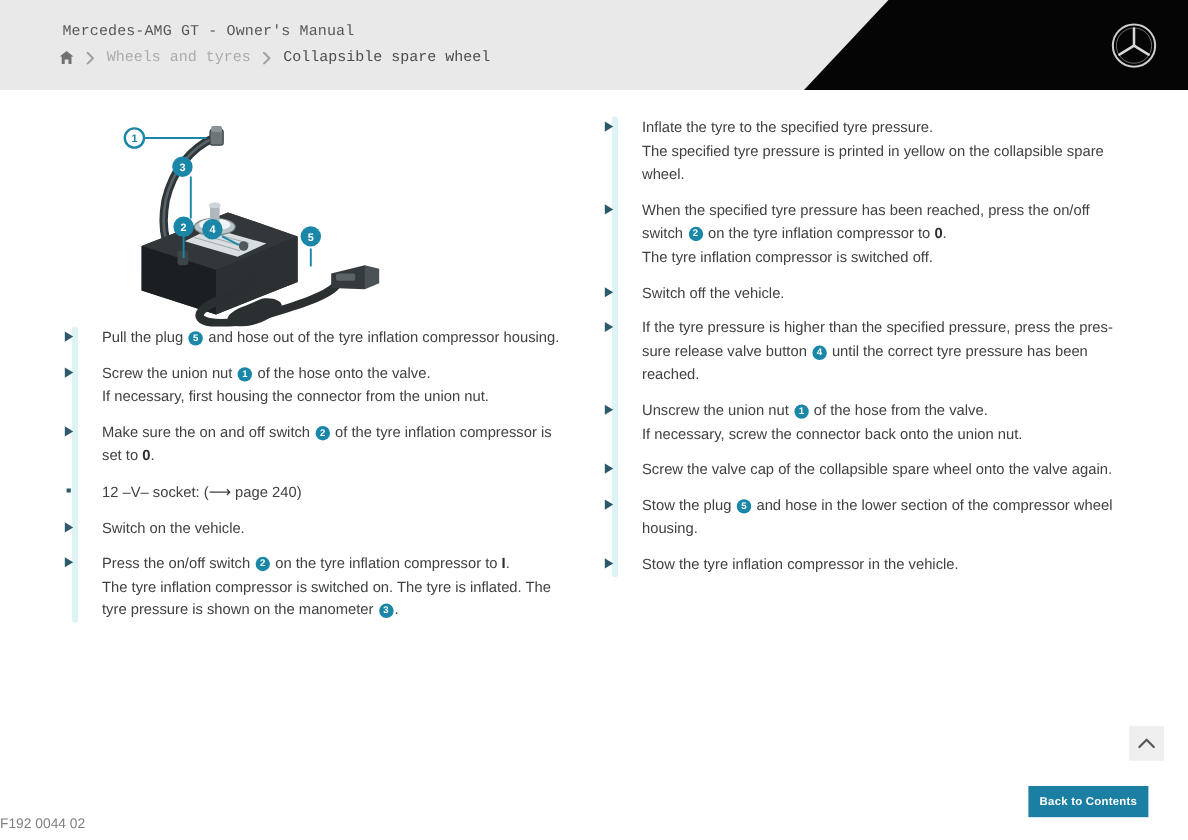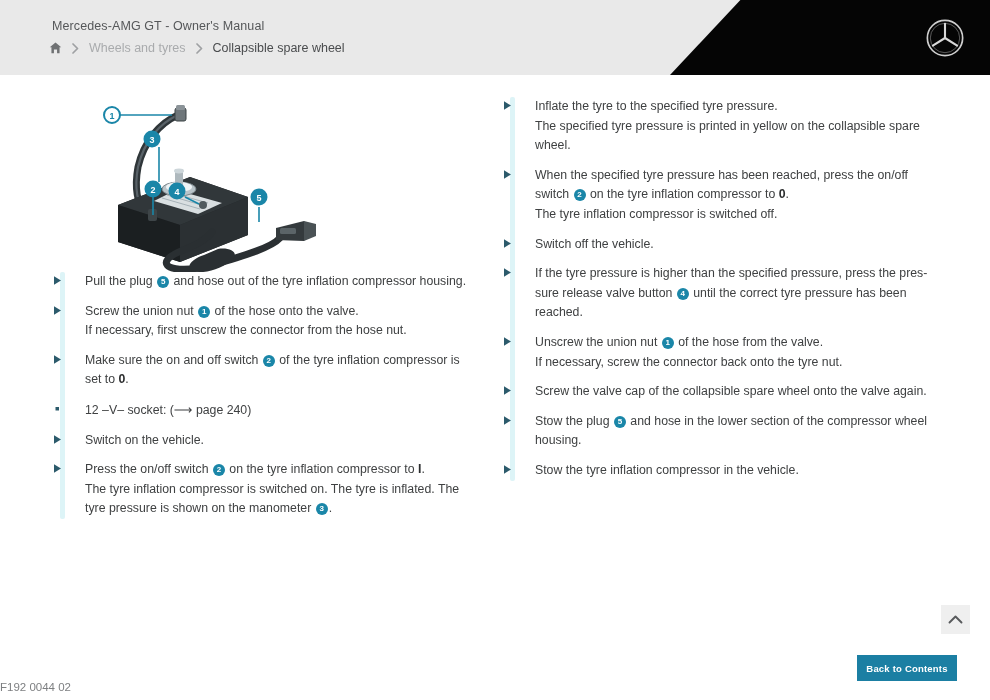--- a/index.html
+++ b/index.html
@@ -13,20 +13,21 @@
     position:relative;
   }
 
   
   .header {
     position:relative;
     height:85px;
     background:#e9e9e9;
     border-bottom:1px solid #d9d9d9;
     overflow:hidden;
+    font-family:Liberation Mono, monospace;
   }
   .header-black {
     position:absolute;
     top:0; right:0;
     width:320px; height:75px;
     background:#050505;
     clip-path: polygon(22% 0, 100% 0, 100% 100%, 0% 100%);
   }
   .mb-star {
     position:absolute;
@@ -264,21 +265,21 @@
           </div>
         </div>
         <div class="step">
           <div class="bullet">
             <svg width="11" height="11" viewBox="0 0 11 11">
               <path d="M2 1.3 L9 5.5 L2 9.7 Z" fill="#2c5a6b"></path>
             </svg>
           </div>
           <div class="step-body">
             <span class="sub">Screw the union nut <span class="inum">1</span> of the hose onto the valve.</span>
-            <span class="sub">If necessary, first unscrew the connector from the hose nut.</span>
+            <span class="sub">If necessary, first housing the connector from the union nut.</span>
           </div>
         </div>
         <div class="step">
           <div class="bullet">
             <svg width="11" height="11" viewBox="0 0 11 11">
               <path d="M2 1.3 L9 5.5 L2 9.7 Z" fill="#2c5a6b"></path>
             </svg>
           </div>
           <div class="step-body">
             <span class="sub">Make sure the on and off switch <span class="inum">2</span> of the tyre inflation compressor is set to <span class="strong">0</span>.</span>
@@ -364,21 +365,21 @@
           </div>
         </div>
         <div class="step">
           <div class="bullet">
             <svg width="11" height="11" viewBox="0 0 11 11">
               <path d="M2 1.3 L9 5.5 L2 9.7 Z" fill="#2c5a6b"></path>
             </svg>
           </div>
           <div class="step-body">
             <span class="sub">Unscrew the union nut <span class="inum">1</span> of the hose from the valve.</span>
-            <span class="sub">If necessary, screw the connector back onto the tyre nut.</span>
+            <span class="sub">If necessary, screw the connector back onto the union nut.</span>
           </div>
         </div>
         <div class="step">
           <div class="bullet">
             <svg width="11" height="11" viewBox="0 0 11 11">
               <path d="M2 1.3 L9 5.5 L2 9.7 Z" fill="#2c5a6b"></path>
             </svg>
           </div>
           <div class="step-body">
             <span class="sub">Screw the valve cap of the collapsible spare wheel onto the valve again.</span>

